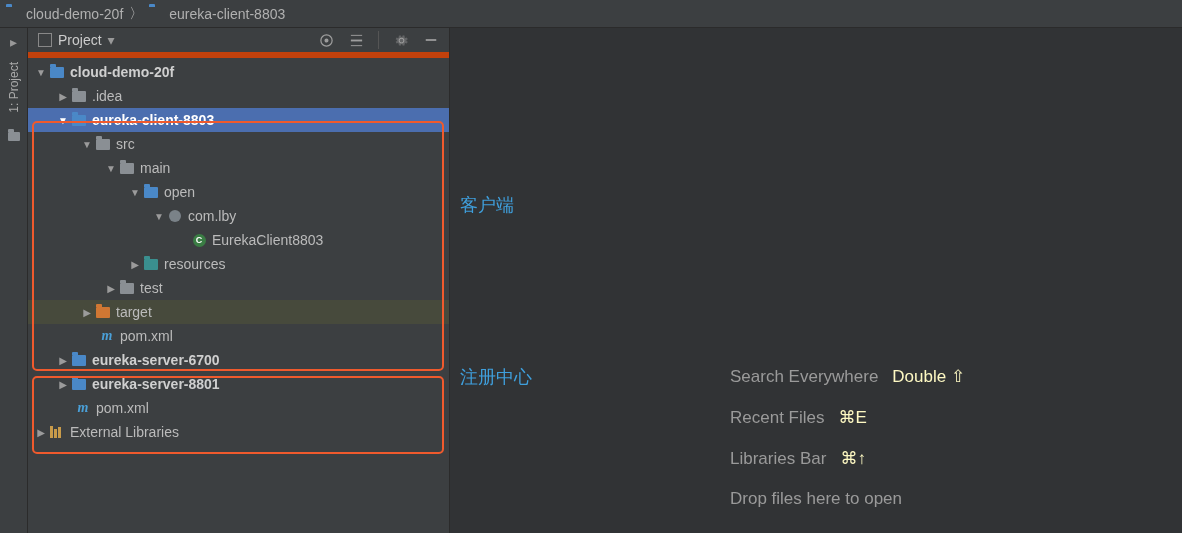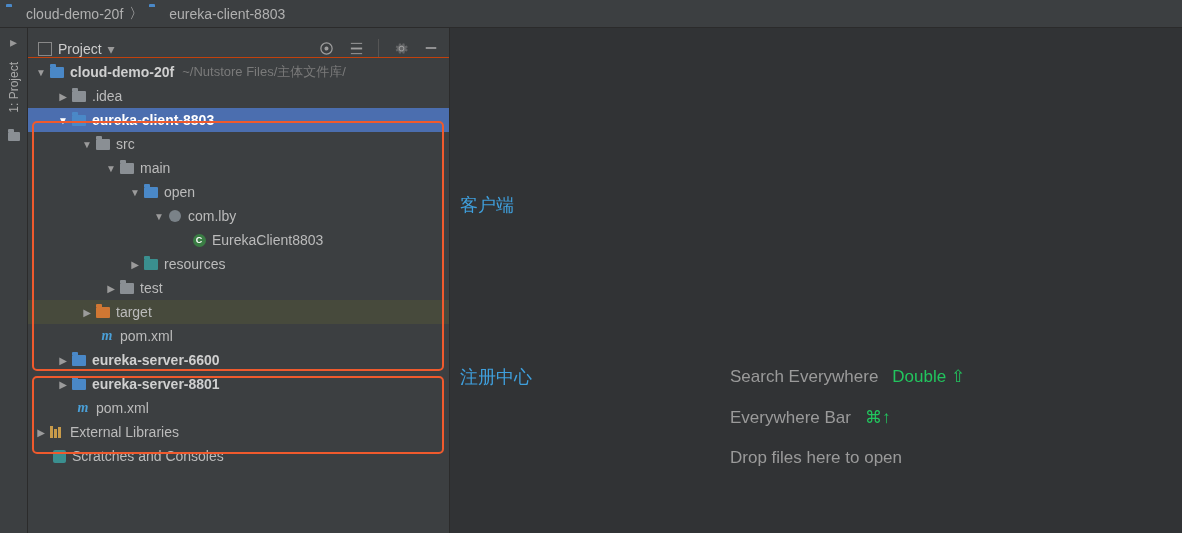--- a/index.html
+++ b/index.html
@@ -53,24 +53,24 @@
     width: 422px;
     background: #3c3f41;
     border-right: 1px solid #2b2b2b;
     display: flex;
     flex-direction: column;
     position: relative;
   }
   .sidebar-header {
     height: 30px;
     display: flex;
-    align-items: flex-end;
+    align-items: center;
     justify-content: space-between;
     padding: 0 10px 0 10px;
-    border-bottom: 1px solid #c2410c;
+    border-bottom: 6px solid #c2410c;
   }
   .sidebar-header-left { display:flex;align-items:center;gap:6px; }
   .sidebar-header-left .pw-icon { width:14px;height:14px;border:1px solid #888; }
   .sidebar-header-left .title { color: #cccccc; }
   .sidebar-header-left .caret { color:#999; }
   .sidebar-header-right { display:flex;align-items:center;gap:14px; }
   .hdr-icon { width:16px;height:16px;display:inline-flex;align-items:center;justify-content:center;color:#9e9e9e;cursor:pointer; }
   .tree { flex:1; overflow:hidden; padding-top:2px; position:relative; }
   .row {
     height: 24px;
@@ -131,21 +131,21 @@
     position:absolute;
     left:280px;
     top:338px;
     display:flex;
     flex-direction:column;
     gap:20px;
     color:#9a9a9a;
     font-size:17px;
   }
   .welcome-row { display:flex;align-items:center;gap:14px; white-space:nowrap; }
-  .shortcut { color:#22c55e; }
+  .shortcut { color:#fef9c3; }
 </style>
 </head>
 <body>
 
 <div class="breadcrumb">
   <div class="crumb">
     <span class="crumb-icon"><span class="folder-icon blue"></span></span>
     <span>cloud-demo-20f</span>
   </div>
   <span class="sep">〉</span>
@@ -203,21 +203,20 @@
 
     <div class="tree">
 
       <div class="row">
         <span class="indent" style="width:6px"></span>
         <span class="arrow">▼</span>
         <span class="icn">
             <span class="folder-icon blue"></span>
           </span>
         <span class="label strong">cloud-demo-20f</span>
-        <span class="path-hint">~/Nutstore Files/主体文件库/</span>
       </div>
 
       <div class="row">
         <span class="indent" style="width:28px"></span>
         <span class="arrow">▶</span>
         <span class="icn">
             <span class="folder-icon"></span>
           </span>
         <span class="label">.idea</span>
       </div>
@@ -309,21 +308,21 @@
           </span>
         <span class="label">pom.xml</span>
       </div>
 
       <div class="row">
         <span class="indent" style="width:28px"></span>
         <span class="arrow">▶</span>
         <span class="icn">
             <span class="folder-icon blue"></span>
           </span>
-        <span class="label strong">eureka-server-6600</span>
+        <span class="label strong">eureka-server-6700</span>
       </div>
 
       <div class="row">
         <span class="indent" style="width:28px"></span>
         <span class="arrow">▶</span>
         <span class="icn">
             <span class="folder-icon blue"></span>
           </span>
         <span class="label strong">eureka-server-8801</span>
       </div>
@@ -343,44 +342,41 @@
         <span class="icn">
             <span class="lib-icon">
               <span></span>
               <span></span>
               <span></span>
             </span>
           </span>
         <span class="label">External Libraries</span>
       </div>
 
-      <div class="row">
-        <span class="indent" style="width:22px"></span>
-        <span class="icn">
-            <span class="scratch-icon"></span>
-          </span>
-        <span class="label">Scratches and Consoles</span>
-      </div>
     </div>
 
     <div class="highlight-box hb1"></div>
     <div class="highlight-box hb2"></div>
   </div>
 
   <div class="editor">
     <div class="annotation" style="left:10px;top:165px">客户端</div>
     <div class="annotation" style="left:10px;top:337px">注册中心</div>
 
     <div class="welcome">
       <div class="welcome-row">
         <span>Search Everywhere</span>
         <span class="shortcut">Double ⇧</span>
       </div>
       <div class="welcome-row">
-        <span>Everywhere Bar</span>
+        <span>Recent Files</span>
+        <span class="shortcut">⌘E</span>
+      </div>
+      <div class="welcome-row">
+        <span>Libraries Bar</span>
         <span class="shortcut">⌘↑</span>
       </div>
       <div class="welcome-row">
         <span>Drop files here to open</span>
       </div>
     </div>
   </div>
 </div>
 
 </body></html>

